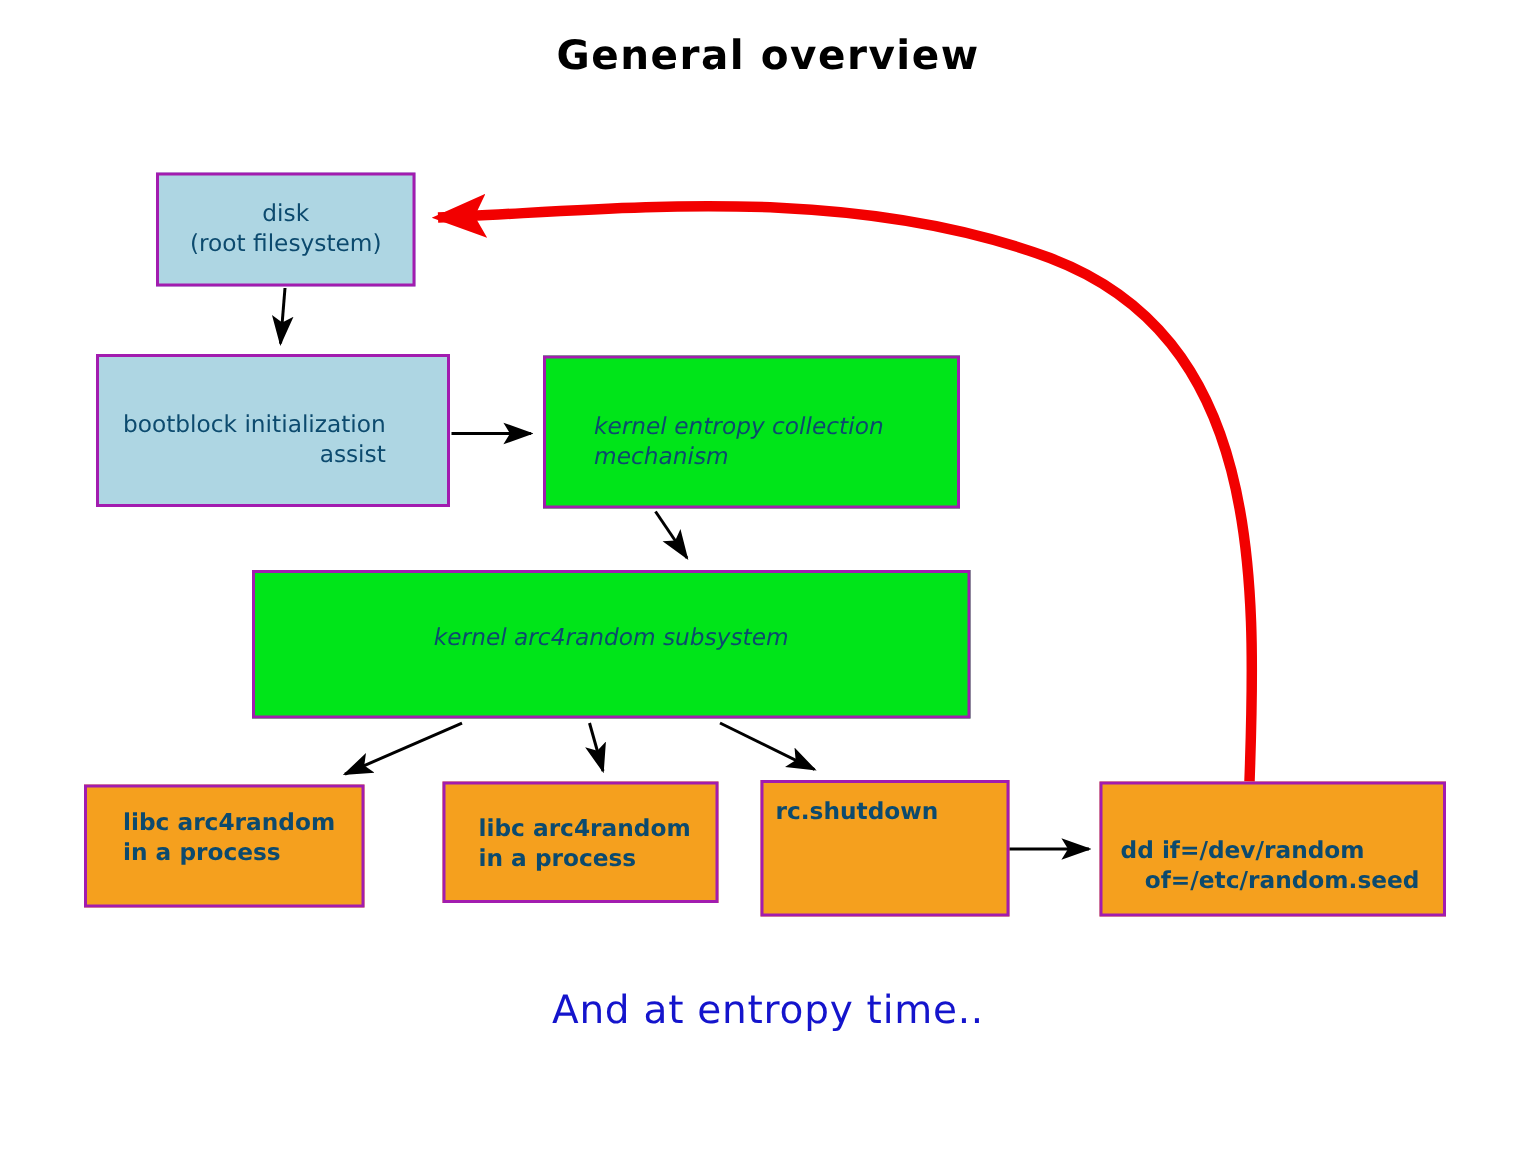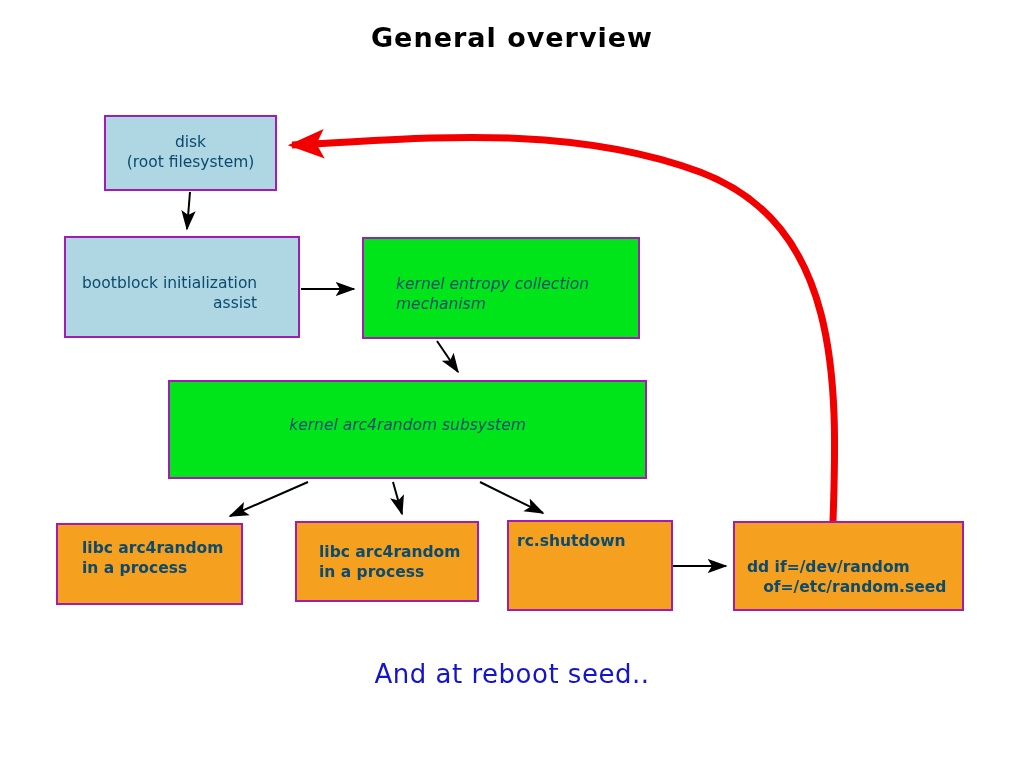--- a/index.html
+++ b/index.html
@@ -155,15 +155,15 @@
 
   <div class="node orange" id="node-rcshutdown">
     <span class="txt">rc.shutdown</span>
   </div>
 
   <div class="node orange" id="node-dd">
     <span class="txt">dd if=/dev/random
    of=/etc/random.seed</span>
   </div>
 
-  <div class="caption">And at reboot seed..</div>
+  <div class="caption">And at entropy time..</div>
 
 </div>
 
 </body></html>

